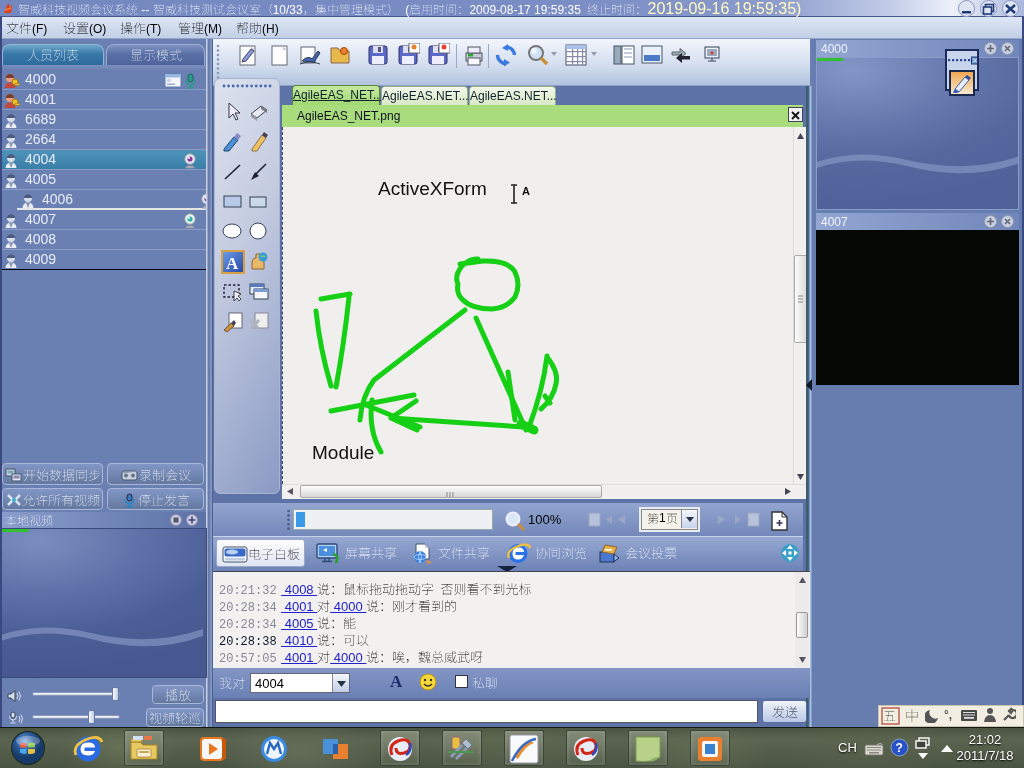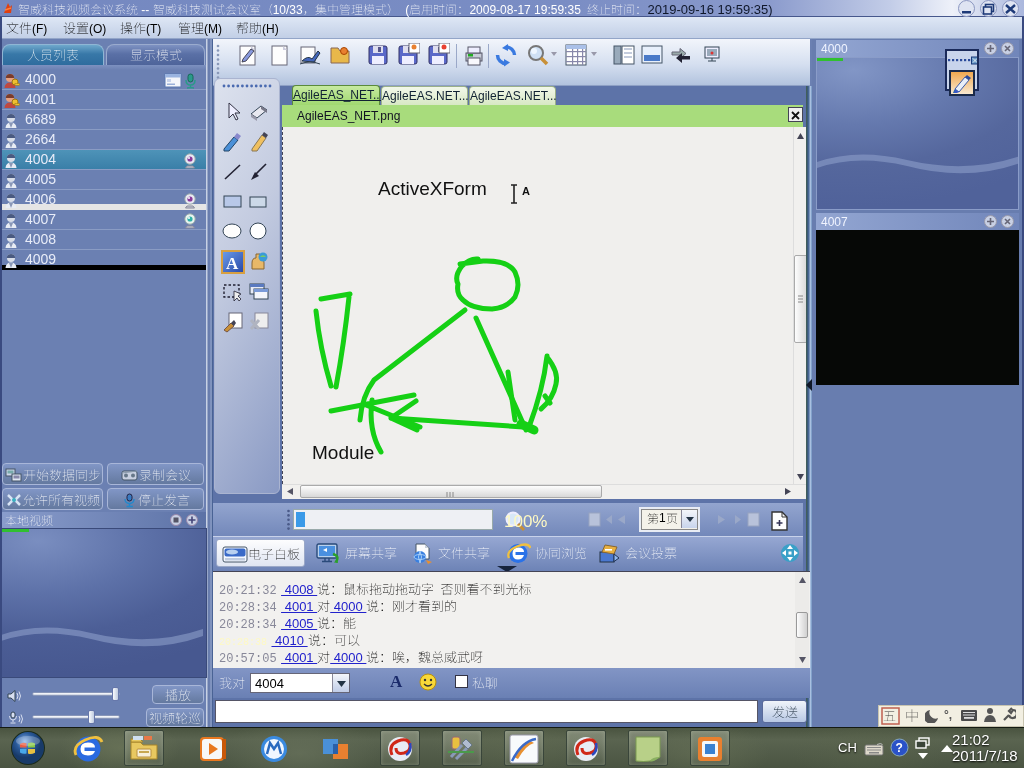--- a/index.html
+++ b/index.html
@@ -66,21 +66,21 @@
       <g fill="#fff" transform="translate(0,11) scale(0.01200,-0.01200)">
         <use href="#c7ec8" x="0"></use>
         <use href="#c6b62" x="1000"></use>
         <use href="#c65f6" x="2000"></use>
         <use href="#c95f4" x="3000"></use>
       </g>
     </svg><svg width="12" height="14" style="vertical-align:middle;">
       <g fill="#fff" transform="translate(0,11) scale(0.01200,-0.01200)">
         <use href="#cff1a" x="0"></use>
       </g>
-    </svg><span style="color:#0f172a;font-size:13px">2019-09-16 19:59:35)</span></div>
+    </svg><span style="color:#fef9c3;font-size:16px">2019-09-16 19:59:35)</span></div>
 <svg class="abs" style="left:957px;top:0px" width="19" height="18">
     <circle cx="9.5" cy="8.5" r="8" fill="#dfe4f2" stroke="#8a96c0"></circle>
     <rect x="5" y="11" width="9" height="2.5" fill="#1e3a78"></rect>
   </svg>
 <svg class="abs" style="left:979px;top:0px" width="19" height="18">
     <circle cx="9.5" cy="8.5" r="8" fill="#dfe4f2" stroke="#8a96c0"></circle>
     <rect x="6.5" y="4.5" width="8" height="7" fill="none" stroke="#1e3a78" stroke-width="1.6"></rect>
     <rect x="4.5" y="7" width="8" height="7" fill="#dfe4f2" stroke="#1e3a78" stroke-width="1.6"></rect>
   </svg>
 <svg class="abs" style="left:1001px;top:0px" width="19" height="18">
@@ -205,21 +205,21 @@
 <div class="abs" style="left:0px;top:170px;width:206px;height:20px;border-bottom:1px solid #8a9cc4;">
     <span style="position:absolute;left:3px;top:2px"><svg width="17" height="16" style="vertical-align:-3px">
         <circle cx="8" cy="5" r="4" fill="#d8dde8"></circle>
         <path d="M8 1 A4.2 4.2 0 0 1 12.2 5 L3.8 5 A4.2 4.2 0 0 1 8 1Z" fill="#4a5a80"></path>
         <path d="M2.5 15 Q3 9.5 8 9.5 Q13 9.5 13.5 15 Z" fill="#e8ecf4"></path>
         <path d="M6 10 L8 15 L10 10 Z" fill="#8a97b5"></path>
       </svg></span>
     <span style="position:absolute;left:25px;top:1px;font-size:14px;color:#e8ecf8">4005</span>
     <span style="position:absolute;right:8px;top:2px"></span>
   </div>
-<div class="abs" style="left:0px;top:190px;width:206px;height:20px;border-bottom:6px solid #e5e5e5;">
+<div class="abs" style="left:17px;top:190px;width:206px;height:20px;border-bottom:2px solid #e5e5e5;">
     <span style="position:absolute;left:3px;top:2px"><svg width="17" height="16" style="vertical-align:-3px">
         <circle cx="8" cy="5" r="4" fill="#d8dde8"></circle>
         <path d="M8 1 A4.2 4.2 0 0 1 12.2 5 L3.8 5 A4.2 4.2 0 0 1 8 1Z" fill="#4a5a80"></path>
         <path d="M2.5 15 Q3 9.5 8 9.5 Q13 9.5 13.5 15 Z" fill="#e8ecf4"></path>
         <path d="M6 10 L8 15 L10 10 Z" fill="#8a97b5"></path>
       </svg></span>
     <span style="position:absolute;left:25px;top:1px;font-size:14px;color:#e8ecf8">4006</span>
     <span style="position:absolute;right:8px;top:2px"><svg width="16" height="16" style="vertical-align:-3px">
         <circle cx="8" cy="6" r="5.2" fill="#e8e8f4" stroke="#9aa"></circle>
         <circle cx="8" cy="6" r="2.6" fill="#8a3a9a"></circle>
@@ -245,21 +245,21 @@
 <div class="abs" style="left:0px;top:230px;width:206px;height:20px;border-bottom:1px solid #8a9cc4;">
     <span style="position:absolute;left:3px;top:2px"><svg width="17" height="16" style="vertical-align:-3px">
         <circle cx="8" cy="5" r="4" fill="#d8dde8"></circle>
         <path d="M8 1 A4.2 4.2 0 0 1 12.2 5 L3.8 5 A4.2 4.2 0 0 1 8 1Z" fill="#4a5a80"></path>
         <path d="M2.5 15 Q3 9.5 8 9.5 Q13 9.5 13.5 15 Z" fill="#e8ecf4"></path>
         <path d="M6 10 L8 15 L10 10 Z" fill="#8a97b5"></path>
       </svg></span>
     <span style="position:absolute;left:25px;top:1px;font-size:14px;color:#e8ecf8">4008</span>
     <span style="position:absolute;right:8px;top:2px"></span>
   </div>
-<div class="abs" style="left:0px;top:250px;width:206px;height:20px;border-bottom:5px solid #000000;">
+<div class="abs" style="left:0px;top:250px;width:206px;height:20px;border-bottom:1px solid #000000;">
     <span style="position:absolute;left:3px;top:2px"><svg width="17" height="16" style="vertical-align:-3px">
         <circle cx="8" cy="5" r="4" fill="#d8dde8"></circle>
         <path d="M8 1 A4.2 4.2 0 0 1 12.2 5 L3.8 5 A4.2 4.2 0 0 1 8 1Z" fill="#4a5a80"></path>
         <path d="M2.5 15 Q3 9.5 8 9.5 Q13 9.5 13.5 15 Z" fill="#e8ecf4"></path>
         <path d="M6 10 L8 15 L10 10 Z" fill="#8a97b5"></path>
       </svg></span>
     <span style="position:absolute;left:25px;top:1px;font-size:14px;color:#e8ecf8">4009</span>
     <span style="position:absolute;right:8px;top:2px"></span>
   </div>
 <div class="abs" style="left:206px;top:39px;width:7px;height:688px;background:linear-gradient(90deg,#dfe6f2,#5a70a4 40%,#8ea0c8 75%,#2e4a80)"></div>
@@ -605,21 +605,21 @@
     <circle cx="2.5" cy="15.200000000000001" r="1.3" fill="#4a5a88"></circle>
     <circle cx="2.5" cy="19.6" r="1.3" fill="#4a5a88"></circle>
   </svg>
 <div class="abs" style="left:293px;top:509px;width:200px;height:21px;background:#eef0f4;border:1px solid #9aa;padding:2px">
     <div style="width:9px;height:15px;background:#3a9ae8"></div>
   </div>
 <svg class="abs" style="left:504px;top:510px" width="22" height="22">
     <circle cx="9" cy="9" r="6.5" fill="#d8e8f8" stroke="#eef" stroke-width="2"></circle>
     <path d="M14 14 L20 20" stroke="#c89038" stroke-width="3"></path>
   </svg>
-<div class="abs" style="left:504px;top:512px;width:50px;height:16px;font-size:17px;color:#fef9c3">100%</div>
+<div class="abs" style="left:528px;top:512px;width:50px;height:16px;font-size:13px;color:#000000">100%</div>
 <svg class="abs" style="left:588px;top:512px" width="34" height="16">
     <rect x="1" y="1" width="11" height="13" fill="#b8c2da" stroke="#98a4c0"></rect>
     <path d="M24 3 L24 12 L18 7.5Z" fill="#9aa8c8"></path>
   </svg>
 <svg class="abs" style="left:614px;top:512px" width="16" height="16">
     <path d="M11 3 L11 12 L4 7.5Z" fill="#9aa8c8"></path>
   </svg>
 <div class="abs" style="left:641px;top:509px;width:57px;height:21px;background:#f4f2ea;border:1px solid #888;box-shadow:0 0 0 2px #e8ecf4">
     <span style="position:absolute;left:5px;top:1px;font-size:12px;color:#000"><svg width="12" height="14" style="vertical-align:middle;">
         <g fill="#000" transform="translate(0,11) scale(0.01200,-0.01200)">
@@ -777,21 +777,21 @@
       </g>
     </svg><svg width="13" height="15" style="vertical-align:middle;">
       <g fill="#000" transform="translate(0,12) scale(0.01300,-0.01300)">
         <use href="#cff1a" x="0"></use>
       </g>
     </svg><svg width="13" height="15" style="vertical-align:middle;">
       <g fill="#000" transform="translate(0,12) scale(0.01300,-0.01300)">
         <use href="#c80fd" x="0"></use>
       </g>
     </svg></div>
-<div class="abs" style="left:219px;top:631px;height:17px;line-height:17px;white-space:nowrap"><span style="font-size:10px;color:#fef9c3;font-family:Liberation Mono">20:28:38</span> <span style="font-size:13px;color:#2222cc;text-decoration:underline">&nbsp;4010&nbsp;</span><svg width="13" height="15" style="vertical-align:middle;">
+<div class="abs" style="left:219px;top:631px;height:17px;line-height:17px;white-space:nowrap"><span style="font-size:12px;color:#0f172a;font-family:Liberation Mono">20:28:38</span> <span style="font-size:13px;color:#2222cc;text-decoration:underline">&nbsp;4010&nbsp;</span><svg width="13" height="15" style="vertical-align:middle;">
       <g fill="#000" transform="translate(0,12) scale(0.01300,-0.01300)">
         <use href="#c8bf4" x="0"></use>
       </g>
     </svg><svg width="13" height="15" style="vertical-align:middle;">
       <g fill="#000" transform="translate(0,12) scale(0.01300,-0.01300)">
         <use href="#cff1a" x="0"></use>
       </g>
     </svg><svg width="26" height="15" style="vertical-align:middle;">
       <g fill="#000" transform="translate(0,12) scale(0.01300,-0.01300)">
         <use href="#c53ef" x="0"></use>
@@ -1038,21 +1038,21 @@
 <svg class="abs" style="left:915px;top:737px" width="16" height="12">
     <rect x="4" y="1" width="10" height="7" fill="none" stroke="#fff" stroke-width="1.4"></rect>
     <rect x="1" y="4" width="10" height="7" fill="#3a4438" stroke="#fff" stroke-width="1.4"></rect>
   </svg>
 <svg class="abs" style="left:917px;top:752px" width="12" height="8">
     <path d="M1 1 L11 1 L6 7Z" fill="#fff"></path>
   </svg>
 <svg class="abs" style="left:940px;top:744px" width="14" height="10">
     <path d="M7 1 L13 8 L1 8Z" fill="#fff"></path>
   </svg>
-<div class="abs" style="left:952px;top:732px;width:66px;height:34px;color:#fff;font-size:15px;text-align:left;line-height:16px;text-shadow:0 1px 2px #000">21:02<br>2011/7/18</div>
+<div class="abs" style="left:952px;top:732px;width:66px;height:34px;color:#fff;font-size:13px;text-align:center;line-height:16px;text-shadow:0 1px 2px #000">21:02<br>2011/7/18</div>
 <svg width="0" height="0" style="position:absolute">
     <defs>
       <path id="c667a" d="M214 330H790V-67H761V301H243V-71H214ZM227 168H774V138H227ZM154 740H476V711H154ZM58 586H504V557H58ZM227 -1H774V-30H227ZM281 725H311V637Q311 603 304.0 562.5Q297 522 274.0 479.0Q251 436 202.5 394.5Q154 353 71 317Q68 322 62.0 329.0Q56 336 51 340Q132 373 178.5 411.5Q225 450 247.0 490.0Q269 530 275.0 568.0Q281 606 281 637ZM182 831 212 824Q191 763 159.0 705.5Q127 648 92 607Q90 609 85.0 612.5Q80 616 75.0 619.5Q70 623 66 624Q104 665 133.5 719.0Q163 773 182 831ZM286 523Q300 515 328.0 497.5Q356 480 387.5 459.5Q419 439 446.0 421.5Q473 404 484 396L466 369Q453 380 426.5 398.5Q400 417 369.5 438.0Q339 459 311.5 477.5Q284 496 269 505ZM583 712V455H846V712ZM554 741H875V425H554Z"></path>
       <path id="c5a01" d="M632 829H663Q663 668 672.5 532.5Q682 397 699.5 290.0Q717 183 743.0 108.5Q769 34 803.5 -5.0Q838 -44 880 -44Q903 -44 914.0 -0.5Q925 43 929 146Q934 142 942.5 138.0Q951 134 957 132Q953 56 945.5 10.5Q938 -35 922.5 -54.5Q907 -74 878 -74Q835 -74 800.0 -43.5Q765 -13 738.5 44.0Q712 101 692.0 181.5Q672 262 659.5 362.5Q647 463 640.0 580.5Q633 698 632 829ZM221 539H596V510H221ZM866 532 895 526Q846 315 753.0 168.0Q660 21 507 -72Q505 -68 500.5 -64.0Q496 -60 492.0 -55.5Q488 -51 484 -48Q637 38 729.0 183.0Q821 328 866 532ZM731 809 749 826Q790 805 833.5 775.5Q877 746 902 722L884 701Q859 724 815.5 755.0Q772 786 731 809ZM145 676H940V647H145ZM128 676H157V394Q157 342 153.5 282.0Q150 222 141.0 160.0Q132 98 113.5 38.0Q95 -22 65 -73Q63 -70 58.5 -66.5Q54 -63 49.5 -60.0Q45 -57 41 -56Q80 12 98.5 90.5Q117 169 122.5 248.0Q128 327 128 394ZM207 369H552V339H207ZM239 214 263 234Q319 214 380.5 185.5Q442 157 496.5 127.5Q551 98 586 73L563 50Q527 76 473.0 106.0Q419 136 358.0 165.0Q297 194 239 214ZM539 369H546L552 371L570 362Q543 258 488.0 184.5Q433 111 359.5 64.5Q286 18 205 -7Q202 -1 197.0 6.5Q192 14 187 19Q265 41 336.0 84.5Q407 128 461.0 197.0Q515 266 539 362ZM239 214Q267 254 297.5 308.0Q328 362 355.5 420.0Q383 478 401 528L430 523Q411 472 383.0 414.0Q355 356 325.5 303.0Q296 250 271 212Z"></path>
       <path id="c79d1" d="M240 758H270V-67H240ZM54 548H434V519H54ZM241 539 265 530Q249 478 225.5 422.0Q202 366 174.0 312.0Q146 258 116.5 211.5Q87 165 58 133Q55 138 48.5 145.0Q42 152 37 156Q65 186 94.5 230.0Q124 274 152.0 326.0Q180 378 203.0 433.0Q226 488 241 539ZM381 812 406 789Q366 772 310.0 756.5Q254 741 193.0 729.0Q132 717 76 708Q75 713 71.5 720.0Q68 727 65 732Q121 742 181.0 754.0Q241 766 294.0 781.0Q347 796 381 812ZM264 498Q274 486 296.0 457.5Q318 429 343.0 395.5Q368 362 389.0 332.5Q410 303 419 290L396 267Q387 284 367.0 314.5Q347 345 323.0 379.0Q299 413 278.0 441.5Q257 470 246 483ZM786 831H816V-68H786ZM427 174 951 252 956 226 431 146ZM524 732 542 752Q575 735 608.0 712.0Q641 689 669.5 665.5Q698 642 716 621L696 599Q679 619 650.5 643.0Q622 667 589.0 690.5Q556 714 524 732ZM481 474 499 493Q535 475 572.5 450.5Q610 426 642.0 401.0Q674 376 694 355L676 333Q656 355 623.5 380.5Q591 406 554.0 430.5Q517 455 481 474Z"></path>
       <path id="c6280" d="M370 659H913V629H370ZM393 448H848V419H393ZM626 831H656V429H626ZM457 434Q516 257 641.0 131.0Q766 5 947 -45Q943 -48 939.0 -53.0Q935 -58 931.5 -62.5Q928 -67 925 -71Q745 -16 618.5 112.5Q492 241 430 425ZM848 448H854L861 450L879 439Q845 336 786.5 253.0Q728 170 654.0 106.5Q580 43 497.0 -1.0Q414 -45 330 -71Q329 -67 326.0 -62.0Q323 -57 319.5 -52.0Q316 -47 313 -44Q394 -21 475.5 21.0Q557 63 630.0 124.0Q703 185 760.0 264.5Q817 344 848 441ZM46 280Q86 292 137.0 307.5Q188 323 245.0 341.5Q302 360 360 378L364 351Q283 324 203.0 297.5Q123 271 59 250ZM58 617H354V587H58ZM201 830H231V-21Q231 -42 223.5 -51.5Q216 -61 202 -65Q188 -69 160.0 -70.0Q132 -71 82 -70Q81 -65 77.0 -57.0Q73 -49 69 -42Q110 -43 141.0 -43.0Q172 -43 182 -42Q201 -42 201 -22Z"></path>
       <path id="c89c6" d="M468 778H885V247H856V749H497V247H468ZM678 277H708V10Q708 -12 717.0 -19.0Q726 -26 753 -26H868Q891 -26 901.5 -13.0Q912 0 916.0 38.5Q920 77 923 155Q931 148 939.0 144.5Q947 141 954 139Q950 60 943.5 18.5Q937 -23 920.5 -38.5Q904 -54 868 -54H755Q714 -54 696.0 -41.5Q678 -29 678 8ZM654 656H683V424Q683 361 672.5 295.0Q662 229 631.5 164.0Q601 99 542.5 39.0Q484 -21 388 -71Q387 -67 384.0 -63.0Q381 -59 377.5 -54.5Q374 -50 370 -47Q464 1 520.5 58.5Q577 116 606.0 177.5Q635 239 644.5 302.0Q654 365 654 425ZM73 654H365V624H73ZM217 405 246 439V-70H217ZM245 436Q255 426 276.0 403.0Q297 380 321.0 352.5Q345 325 365.5 302.0Q386 279 395 268L374 243Q363 257 343.0 281.5Q323 306 300.0 333.5Q277 361 256.5 384.0Q236 407 225 419ZM357 654H364L371 656L388 644Q356 563 304.5 487.0Q253 411 192.5 347.5Q132 284 73 239Q71 243 67.0 247.5Q63 252 59.0 255.5Q55 259 51 261Q110 303 169.5 364.5Q229 426 278.5 498.5Q328 571 357 645ZM178 812 199 828Q230 800 258.5 765.0Q287 730 301 704L277 684Q263 712 235.0 748.0Q207 784 178 812Z"></path>
       <path id="c9891" d="M524 768H943V739H524ZM734 757 765 746Q752 708 737.5 666.5Q723 625 709 595L682 605Q696 636 710.5 680.0Q725 724 734 757ZM553 614H907V141H875V584H583V141H553ZM717 526H746Q745 411 739.5 323.0Q734 235 718.5 170.5Q703 106 672.0 60.0Q641 14 590.0 -17.5Q539 -49 462 -72Q460 -67 454.0 -60.5Q448 -54 443 -50Q519 -29 568.5 1.5Q618 32 647.5 76.0Q677 120 691.5 182.0Q706 244 711.0 329.0Q716 414 717 526ZM733 98 754 118Q790 93 829.0 62.5Q868 32 902.5 2.5Q937 -27 959 -50L937 -73Q915 -50 881.0 -20.0Q847 10 808.5 41.0Q770 72 733 98ZM302 688H475V659H302ZM49 505H500V475H49ZM284 831H314V487H284ZM138 742H168V490H138ZM451 384 478 375Q450 274 399.0 187.5Q348 101 271.5 34.5Q195 -32 90 -74Q86 -69 80.5 -62.5Q75 -56 70 -51Q173 -11 248.0 53.0Q323 117 373.0 201.0Q423 285 451 384ZM161 392 189 386Q170 325 141.0 267.5Q112 210 78 169Q76 171 71.5 174.0Q67 177 62.0 180.0Q57 183 53 185Q88 226 115.5 280.0Q143 334 161 392ZM271 478H300V170H271Z"></path>
       <path id="c4f1a" d="M90 321H916V291H90ZM260 512H746V482H260ZM623 202 647 216Q693 175 738.0 127.0Q783 79 820.5 32.5Q858 -14 880 -52L854 -68Q832 -30 794.5 17.5Q757 65 712.5 113.5Q668 162 623 202ZM512 825 546 815Q475 703 354.0 606.5Q233 510 81 438Q79 442 74.5 446.0Q70 450 65.5 454.0Q61 458 57 461Q158 508 246.0 565.5Q334 623 402.0 689.0Q470 755 512 825ZM508 798Q537 758 583.0 712.5Q629 667 688.0 623.0Q747 579 813.5 541.0Q880 503 950 477Q947 474 942.5 469.5Q938 465 934.5 460.0Q931 455 928 450Q859 478 793.0 517.0Q727 556 669.0 601.0Q611 646 564.0 691.0Q517 736 487 775ZM155 -45Q154 -41 152.0 -34.5Q150 -28 148.0 -21.5Q146 -15 144 -11Q157 -9 175.0 6.5Q193 22 216 45Q228 57 252.0 83.5Q276 110 306.5 146.5Q337 183 369.0 225.5Q401 268 428 311L460 295Q395 204 325.0 121.0Q255 38 184 -23V-24Q184 -24 179.5 -26.0Q175 -28 169.5 -31.0Q164 -34 159.5 -37.5Q155 -41 155 -45ZM155 -45V-19L186 -3L798 53Q799 46 801.5 37.5Q804 29 806 24Q661 11 557.5 1.0Q454 -9 384.5 -15.5Q315 -22 272.5 -27.0Q230 -32 207.0 -35.0Q184 -38 173.0 -40.0Q162 -42 155 -45Z"></path>
       <path id="c8bae" d="M415 759Q451 558 517.5 397.0Q584 236 693.0 123.5Q802 11 965 -46Q961 -49 956.5 -54.0Q952 -59 948.5 -63.5Q945 -68 942 -72Q819 -26 727.0 50.5Q635 127 569.0 232.0Q503 337 458.5 468.0Q414 599 385 754ZM557 784 582 797Q605 766 628.0 730.5Q651 695 670.0 662.0Q689 629 699 604L673 587Q662 613 643.5 647.0Q625 681 602.5 717.0Q580 753 557 784ZM861 776 891 770Q866 625 826.5 498.5Q787 372 723.5 265.0Q660 158 564.0 73.5Q468 -11 329 -72Q327 -68 323.5 -64.0Q320 -60 316.5 -56.0Q313 -52 310 -49Q448 10 542.5 93.5Q637 177 699.0 282.0Q761 387 799.0 511.0Q837 635 861 776ZM136 772 157 791Q182 771 208.0 746.5Q234 722 256.5 698.5Q279 675 292 657L271 633Q257 652 234.5 676.5Q212 701 186.5 726.0Q161 751 136 772ZM203 -36 202 -5 219 20 382 128Q384 123 388.0 116.0Q392 109 394 104Q334 62 298.0 37.0Q262 12 243.0 -1.5Q224 -15 216.0 -22.5Q208 -30 203 -36ZM54 511H240V481H54ZM203 -36Q201 -32 197.0 -27.5Q193 -23 189.0 -18.5Q185 -14 181 -12Q189 -4 202.5 17.5Q216 39 216 73V511H245V27Q245 27 241.0 22.0Q237 17 230.5 9.5Q224 2 217.5 -6.5Q211 -15 207.0 -23.0Q203 -31 203 -36Z"></path>

